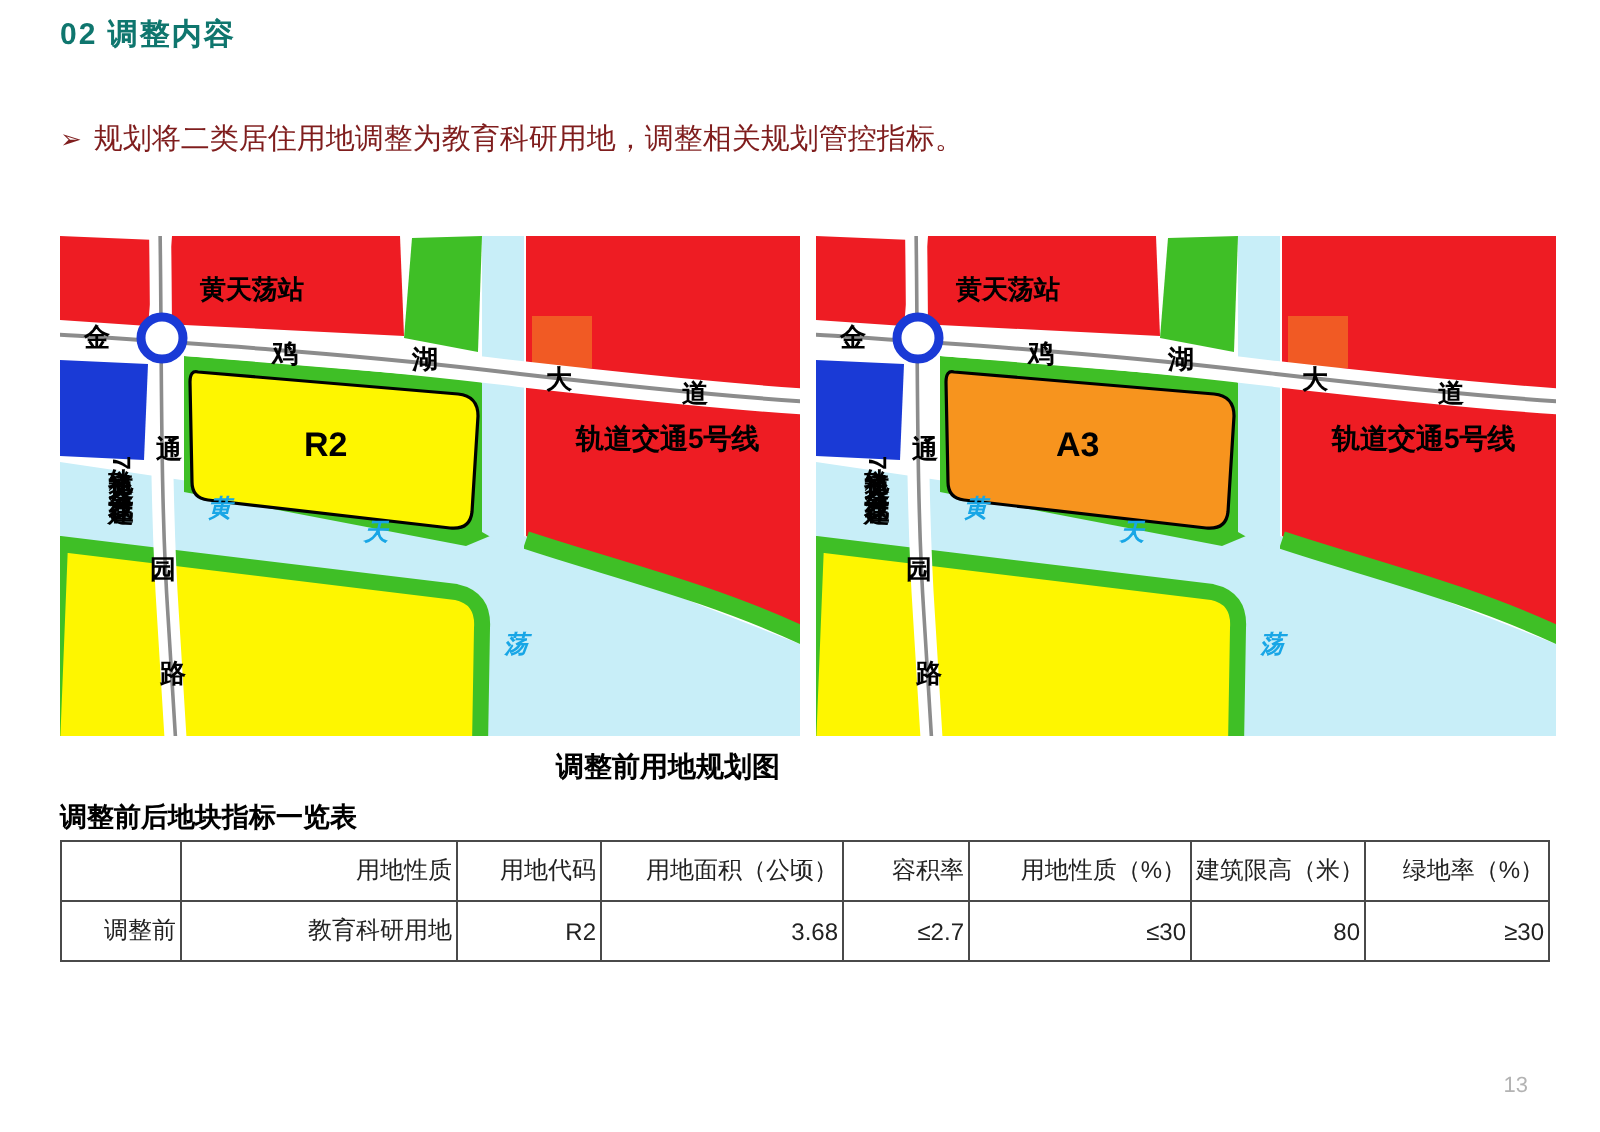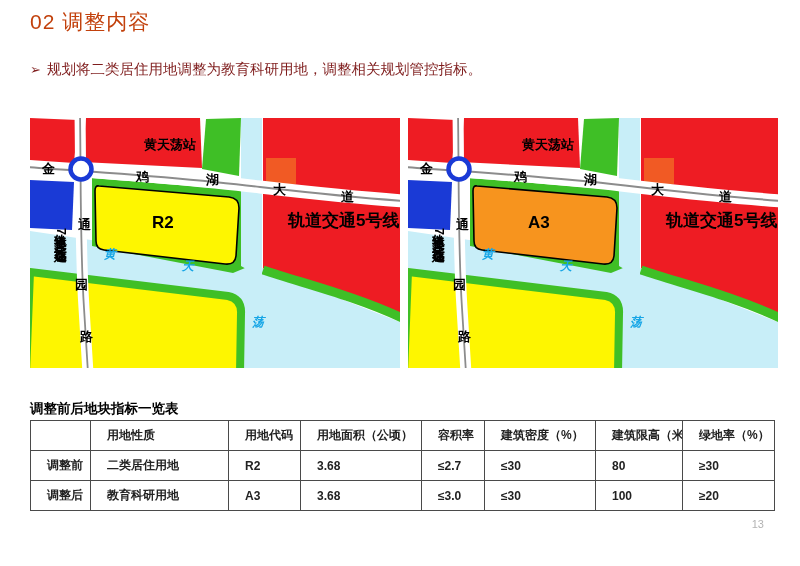--- a/index.html
+++ b/index.html
@@ -4,43 +4,43 @@
 <style>
   * { margin:0; padding:0; box-sizing:border-box; }
   html,body { width:800px; height:566px; }
   body {
     font-family:"Liberation Sans","DejaVu Sans",sans-serif;
     background:#ffffff; position:relative; overflow:hidden;
     width:800px; height:566px;
   }
   .page-title {
     position:absolute; left:30px; top:8px;
-    font-size:21px; font-weight:normal; color:#c2410c; letter-spacing:1px;
+    font-size:15px; font-weight:bold; color:#0f766e; letter-spacing:1px;
   }
   .bullet {
     position:absolute; left:30px; top:60px;
     font-size:14.5px; color:#7f1d1d; font-weight:500;
   }
   .bullet .marker { margin-right:6px; font-size:13px; }
 
   .maps-row {
     position:absolute; left:30px; top:118px;
     display:flex; gap:8px;
   }
   .map-block { width:370px; }
   .map {
     position:relative; width:370px; height:250px; background:#fff; overflow:hidden;
   }
   .map svg { position:absolute; left:0; top:0; }
   .map-label {
     position:absolute; color:#000; font-weight:bold; font-size:13px; line-height:1;
     white-space:nowrap;
   }
-  .station-name { font-size:13px;margin-left:44px; }
-  .metro5 { font-size:17px; }
+  .station-name { font-size:13px; }
+  .metro5 { font-size:14px; }
   .metro7 {
     writing-mode:vertical-lr; text-orientation:mixed;
     font-size:12.5px; letter-spacing:1px; height:145px;
   }
   .water-char { color:#18a6e6; font-style:italic; font-size:12px; }
   .parcel-label { font-size:17px; }
   .map-caption {
     text-align:right; padding-right:10px; margin-top:7px;
     font-size:14px; font-weight:bold; color:#000;
   }
@@ -48,26 +48,26 @@
   .table-title {
     position:absolute; left:30px; top:400px;
     font-size:13.5px; font-weight:bold; color:#000;
   }
   table.indicators {
     position:absolute; left:30px; top:420px;
     border-collapse:collapse; table-layout:fixed; width:744px;
     font-size:12px; color:#222;
   }
   table.indicators td, table.indicators th {
-    border:1px solid #4a4a4a; text-align:left; vertical-align:middle;
-    height:30px; font-weight:bold; padding:0 16px;
+    border:1px solid #4a4a4a; text-align:right; vertical-align:middle;
+    height:30px; font-weight:normal; padding:0 2px;
     overflow:hidden; white-space:nowrap;
   }
   .page-number {
-    position:absolute; right:36px; top:518px;
+    position:absolute; right:36px; top:537px;
     font-size:11px; color:#b3b3b3;
   }
 </style>
 </head>
 <body>
 
 <div class="page-title">02 调整内容</div>
 
 <div class="bullet">
   <span class="marker">➢</span><span>规划将二类居住用地调整为教育科研用地，调整相关规划管控指标。</span>
@@ -117,20 +117,21 @@
       <span class="map-label" style="left:48px; top:100px;">通</span>
       <span class="map-label" style="left:45px; top:160px;">园</span>
       <span class="map-label" style="left:50px; top:212px;">路</span>
       <span class="map-label metro7" style="left:24px; top:106px;">轨道交通7号线（在建）</span>
       <span class="map-label metro5" style="left:258px; top:94px;">轨道交通5号线</span>
       <span class="map-label water-char" style="left:74px; top:130px;">黄</span>
       <span class="map-label water-char" style="left:152px; top:142px;">天</span>
       <span class="map-label water-char" style="left:222px; top:198px;">荡</span>
       <span class="map-label parcel-label" style="left:122px; top:96px;">R2</span>
     </div>
+    <div class="map-caption">调整前用地规划图</div>
   </div>
 
   <div class="map-block">
     <div class="map">
       <svg width="370" height="250" viewBox="0 0 370 250">
         <rect x="0" y="0" width="370" height="250" fill="#ffffff"></rect>
         <polygon points="0,113 210,144 232,150 370,204 370,250 0,250" fill="#c8eef8"></polygon>
         <path d="M0,154 L198,178 Q212,181 211,196 L210,255 L-4,255 Z" fill="#fef600" stroke="#3fbf26" stroke-width="8"></path>
         <polygon points="0,0 48,2 44,45 0,42" fill="#ee1c23"></polygon>
         <polygon points="56,0 170,0 172,50 52,44" fill="#ee1c23"></polygon>
@@ -180,40 +181,30 @@
       <col style="width:87px">
       <col style="width:92px">
   </colgroup>
   <tbody>
       <tr>
     <th></th>
     <th>用地性质</th>
     <th>用地代码</th>
     <th>用地面积（公顷）</th>
     <th>容积率</th>
-    <th>建筑密度（%）</th>
+    <th>用地性质（%）</th>
     <th>建筑限高（米）</th>
     <th>绿地率（%）</th>
   </tr>
   <tr>
     <td>调整前</td>
-    <td>二类居住用地</td>
+    <td>教育科研用地</td>
     <td>R2</td>
     <td>3.68</td>
     <td>≤2.7</td>
     <td>≤30</td>
     <td>80</td>
     <td>≥30</td>
   </tr>
-  <tr>
-    <td>调整后</td>
-    <td>教育科研用地</td>
-    <td>A3</td>
-    <td>3.68</td>
-    <td>≤3.0</td>
-    <td>≤30</td>
-    <td>100</td>
-    <td>≥20</td>
-  </tr>
 </tbody>
   </table>
 
 <div class="page-number">13</div>
 
 </body></html>

